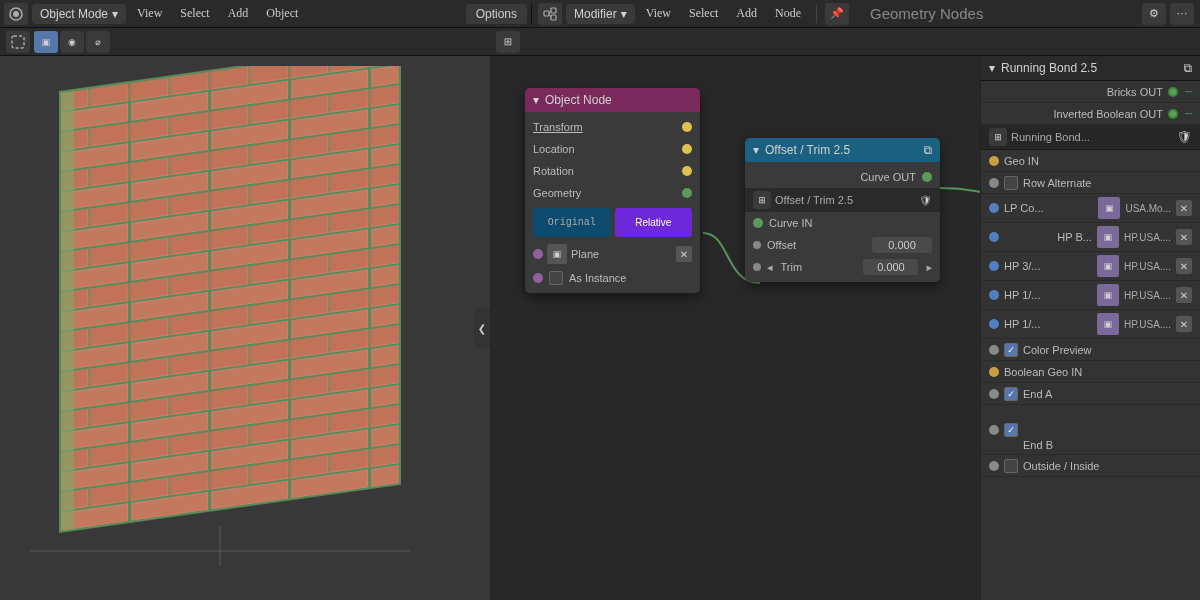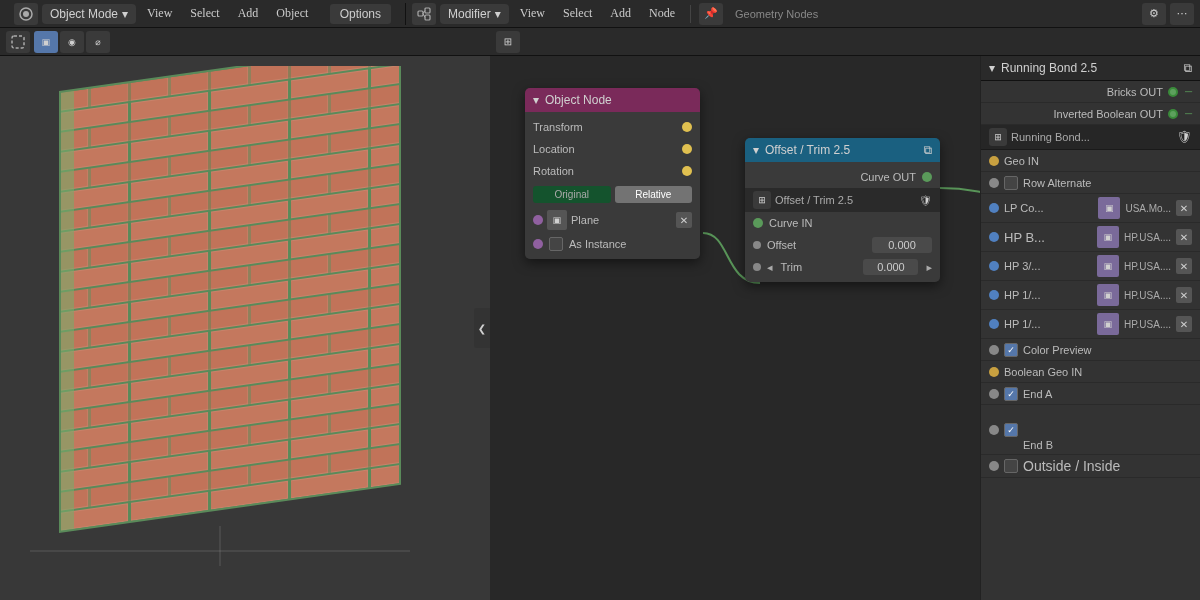--- a/index.html
+++ b/index.html
@@ -20,23 +20,23 @@
       height: 28px;
       background: #2a2a2a;
       display: flex;
       align-items: center;
       border-bottom: 1px solid #111;
       flex-shrink: 0;
     }
     .top-menubar .left-section {
       display: flex;
       align-items: center;
-      padding: 0 14px;
+      padding: 0 4px;
       gap: 4px;
-      width: 406px;
+      width: 532px;
       border-right: 1px solid #111;
     }
     .top-menubar .right-section {
       display: flex;
       align-items: center;
       padding: 0 6px;
       gap: 4px;
       flex: 1;
     }
     .menu-icon {
@@ -386,21 +386,21 @@
     <div class="mode-dropdown">
       <span>Modifier</span>
       <span>▾</span>
     </div>
     <span class="menu-item">View</span>
     <span class="menu-item">Select</span>
     <span class="menu-item">Add</span>
     <span class="menu-item">Node</span>
     <div class="separator-v"></div>
     <div class="menu-icon">📌</div>
-    <span style="color:#888; font-size:11px; margin-left:8px;">Geometry Nodes</span>
+    <span style="color:#888; font-size:15px; margin-left:17px;">Geometry Nodes</span>
     <div style="margin-left:auto; display:flex; gap:4px;">
       <div class="menu-icon">⚙</div>
       <div class="menu-icon">⋯</div>
     </div>
   </div>
 </div>
 
 <div class="main-area">
 
   <div class="viewport">
@@ -486,35 +486,39 @@
       <path d="M 450 160 C 480 160 490 165 500 165" stroke="#5da05d" stroke-width="2" fill="none" opacity="0.9"></path>
     </svg>
 
     <div class="node node-object-info">
       <div class="node-header" style="background:#7a2a5a;">
         <span>▾</span>
         <span>Object Node</span>
       </div>
       <div class="node-body">
         <div class="node-row">
-          <span style="flex:1; color:#bbb;">Transform</span>
+          <span style="flex:1; color:#bbb;text-decoration:underline;">Transform</span>
           <span class="socket socket-yellow socket-right"></span>
         </div>
         <div class="node-row">
           <span style="flex:1; color:#bbb;">Location</span>
           <span class="socket socket-yellow socket-right"></span>
         </div>
         <div class="node-row">
           <span style="flex:1; color:#bbb;">Rotation</span>
           <span class="socket socket-yellow socket-right"></span>
         </div>
+        <div class="node-row">
+          <span style="flex:1; color:#bbb;">Geometry</span>
+          <span class="socket socket-green socket-right"></span>
+        </div>
 
         <div style="display:flex; padding:4px 8px; gap:4px;">
-          <button class="segment-btn" style="flex:1; border-radius:3px; font-size:10px; padding:3px 4px; background:#14532d; border:none; color:#aaa; cursor:pointer;">Original</button>
-          <button class="segment-btn active" style="flex:1; border-radius:3px; font-size:10px; padding:3px 4px; background:#737373; border:none; color:#fff; cursor:pointer;">Relative</button>
+          <button class="segment-btn" style="flex:1; border-radius:3px; font-size:10px; padding:3px 4px; background:#0c4a6e; border:none; color:#aaa; cursor:pointer;font-family:Liberation Mono, monospace;">Original</button>
+          <button class="segment-btn active" style="flex:1; border-radius:3px; font-size:10px; padding:9px 4px; background:#6d28d9; border:none; color:#fff; cursor:pointer;">Relative</button>
         </div>
 
         <div class="plane-row">
           <span class="socket socket-purple"></span>
           <div class="plane-icon">▣</div>
           <span style="flex:1; color:#bbb; font-size:11px;">Plane</span>
           <span class="x-btn">✕</span>
         </div>
 
         <div class="node-row">
@@ -605,21 +609,21 @@
         <span class="dot-socket" style="background:#5080c0;"></span>
         <span style="color:#bbb; font-size:11px; flex:1;">LP Co...</span>
         <div class="mini-thumb" style="background:#7a6a9a;">▣</div>
         <span style="color:#aaa; font-size:10px; max-width:55px; overflow:hidden; white-space:nowrap;">USA.Mo...</span>
         <div class="x-btn">✕</div>
       </div>
 
 
       <div class="rb-row">
         <span class="dot-socket" style="background:#5080c0;"></span>
-        <span style="color:#bbb; font-size:13px; flex:1;">HP B...</span>
+        <span style="color:#bbb; font-size:11px; flex:1;text-align:right;">HP B...</span>
         <div class="mini-thumb" style="background:#7a6a9a;">▣</div>
         <span style="color:#aaa; font-size:10px; max-width:55px; overflow:hidden; white-space:nowrap;">HP.USA....</span>
         <div class="x-btn">✕</div>
       </div>
 
       <div class="rb-row">
         <span class="dot-socket" style="background:#5080c0;"></span>
         <span style="color:#bbb; font-size:11px; flex:1;">HP 3/...</span>
         <div class="mini-thumb" style="background:#7a6a9a;">▣</div>
         <span style="color:#aaa; font-size:10px; max-width:55px; overflow:hidden; white-space:nowrap;">HP.USA....</span>
@@ -661,19 +665,19 @@
 
       <div class="rb-row">
         <span class="dot-socket" style="background:#888;"></span>
         <div class="check-box checked"></div>
         <span style="color:#bbb; font-size:11px;margin-top:31px;">End B</span>
       </div>
 
       <div class="rb-row">
         <span class="dot-socket" style="background:#888;"></span>
         <div class="check-box"></div>
-        <span style="color:#bbb; font-size:14px;">Outside / Inside</span>
+        <span style="color:#bbb; font-size:11px;">Outside / Inside</span>
       </div>
 
     </div>
 
   </div>
 </div>
 
 </body></html>

